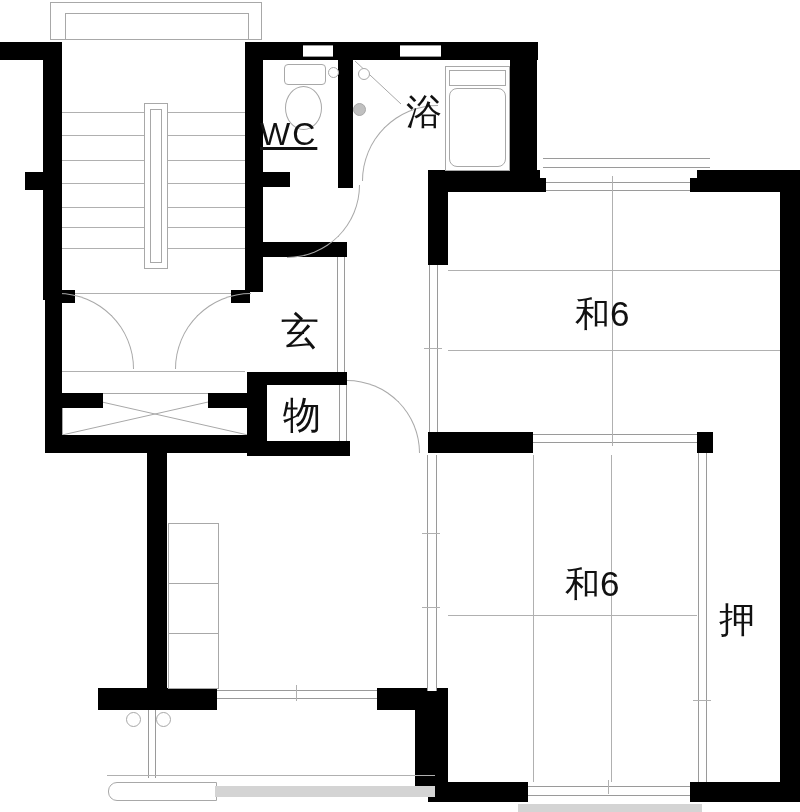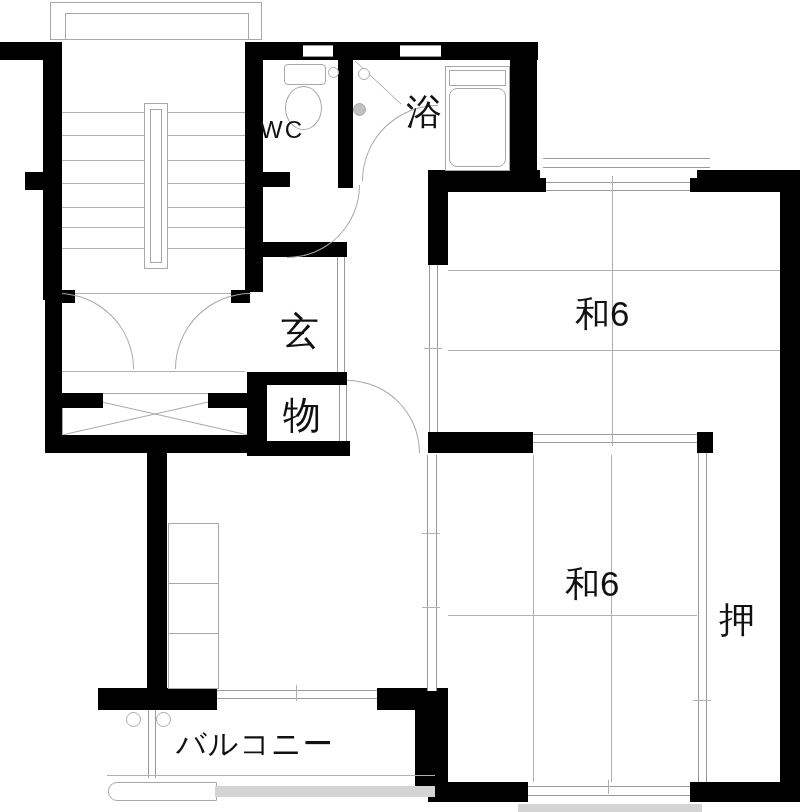--- a/index.html
+++ b/index.html
@@ -137,22 +137,21 @@
   <div class="lv" style="left:296px;top:685px;height:16px;"></div>
 
   <div class="dv" style="left:148px;top:710px;width:6px;height:68px;"></div>
   <div class="circ" style="left:126px;top:712px;width:13px;height:13px;"></div>
   <div class="circ" style="left:156px;top:712px;width:13px;height:13px;"></div>
   <div class="lh" style="left:107px;top:775px;width:328px;"></div>
   <div class="box" style="left:108px;top:782px;width:107px;height:17px;border-radius:9px 0 0 9px;"></div>
   <div class="grayfill" style="left:215px;top:786px;width:220px;height:11px;"></div>
   <div class="grayfill" style="left:518px;top:804px;width:184px;height:8px;"></div>
 
-  <div class="txt" style="left:260px;top:118px;font-size:24px;letter-spacing:2px;">WC</div>
+  <div class="txt" style="left:260px;top:118px;font-size:32px;letter-spacing:2px;text-decoration:underline;">WC</div>
   <div class="txt" style="left:406px;top:94px;font-size:36px;">浴</div>
   <div class="txt" style="left:281px;top:312px;font-size:38px;">玄</div>
   <div class="txt" style="left:283px;top:396px;font-size:38px;">物</div>
   <div class="txt" style="left:575px;top:296px;font-size:35px;">和6</div>
   <div class="txt" style="left:565px;top:566px;font-size:35px;">和6</div>
   <div class="txt" style="left:719px;top:602px;font-size:36px;">押</div>
-  <div class="txt" style="left:176px;top:729px;font-size:30px;letter-spacing:1px;">バルコニー</div>
 
 </div>
 
 </body></html>

